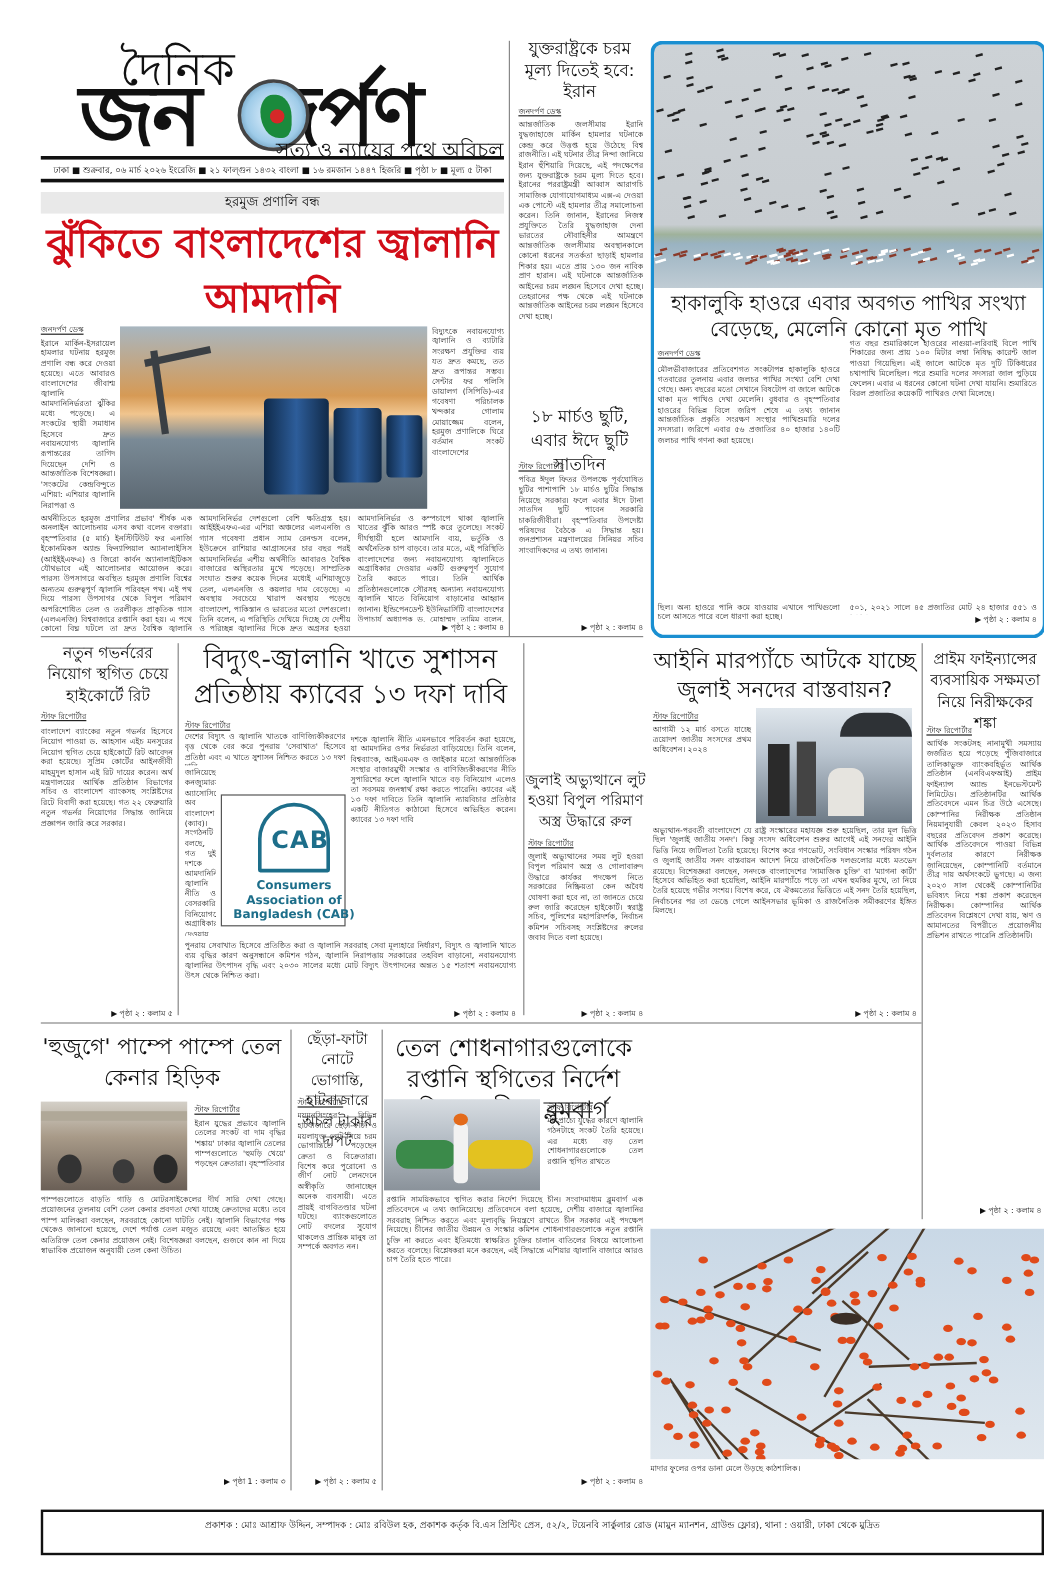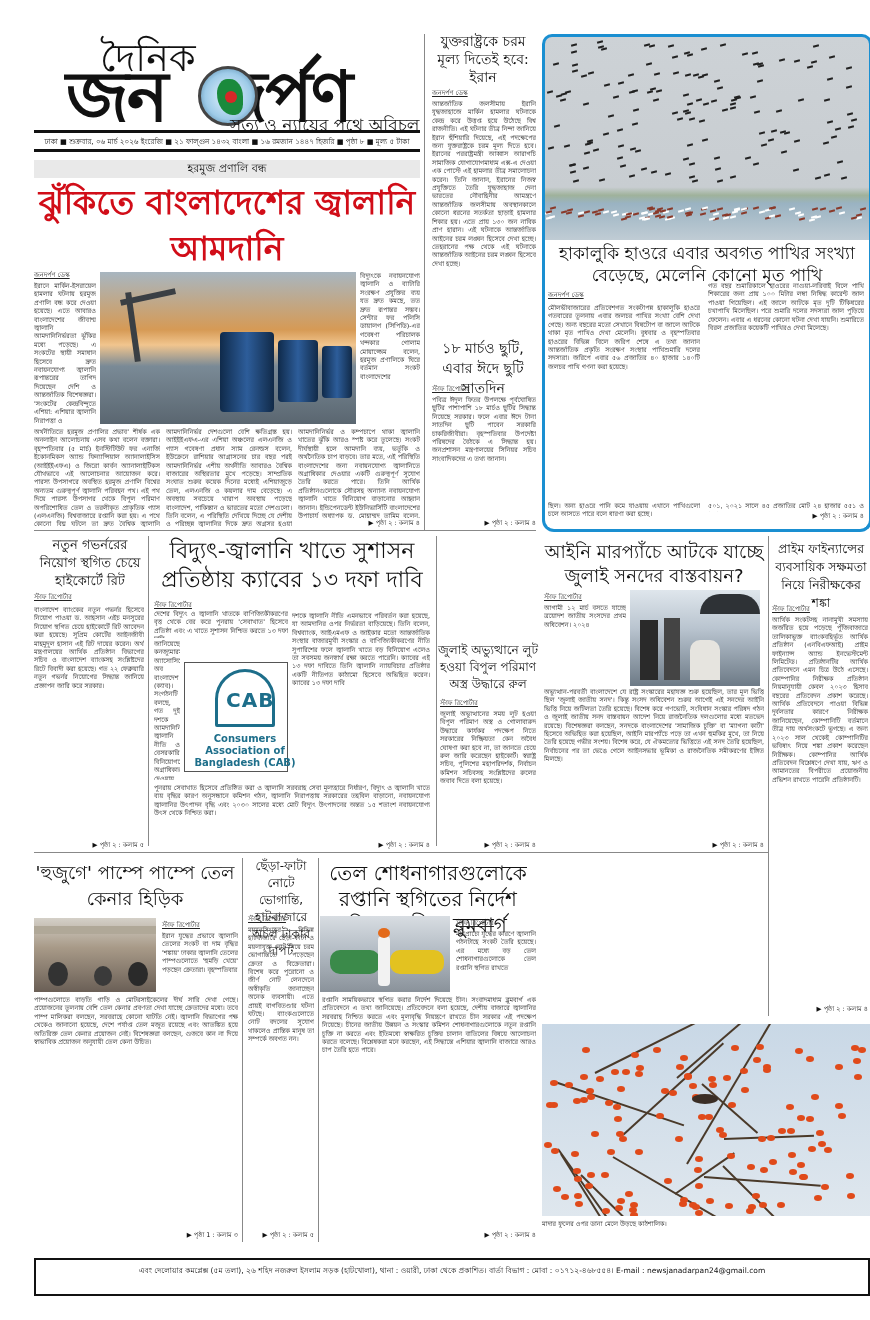--- a/index.html
+++ b/index.html
@@ -535,14 +535,14 @@
     <div class="flw" style="left: 60.2689px; top: 183.786px;"></div>
     <div class="flw" style="left: 75.2675px; top: 174.352px;"></div>
     <div class="flw" style="left: 22.7764px; top: 57.7056px;"></div>
     <div class="flw" style="left: 48.9684px; top: 106.687px;"></div>
     <div class="flw" style="left: 3.72016px; top: 77.8392px;"></div>
     <div style="position: absolute; left: 150px; top: 70px; width: 26px; height: 10px; background: rgb(58, 46, 38); border-radius: 50%;"></div>
   </div>
 <div class="abs col-text" style="left:542px;top:1220px;width:320px">মাদার ফুলের ওপর ডানা মেলে উড়ছে কাঠশালিক।</div>
 
 <div class="abs footer">
-  <div>এবং দেলোয়ার কমপ্লেক্স (৫ম তলা), ২৬ শহিদ নজরুল ইসলাম সড়ক (হাটখোলা), থানা : ওয়ারী, ঢাকা থেকে প্রকাশিত। বার্তা বিভাগ : মোবা : ০১৭১২-৪৬৮৫৫৪। E-mail : newsjanadarpan24@gmail.com</div>
+  <div>প্রকাশক : মোঃ আশ্রাফ উদ্দিন, সম্পাদক : মোঃ রবিউল হক, প্রকাশক কর্তৃক বি.এস প্রিন্টিং প্রেস, ৫২/২, টয়েনবি সার্কুলার রোড (মামুন ম্যানশন, গ্রাউন্ড ফ্লোর), থানা : ওয়ারী, ঢাকা থেকে মুদ্রিত</div>
 </div>
 
 </body></html>

